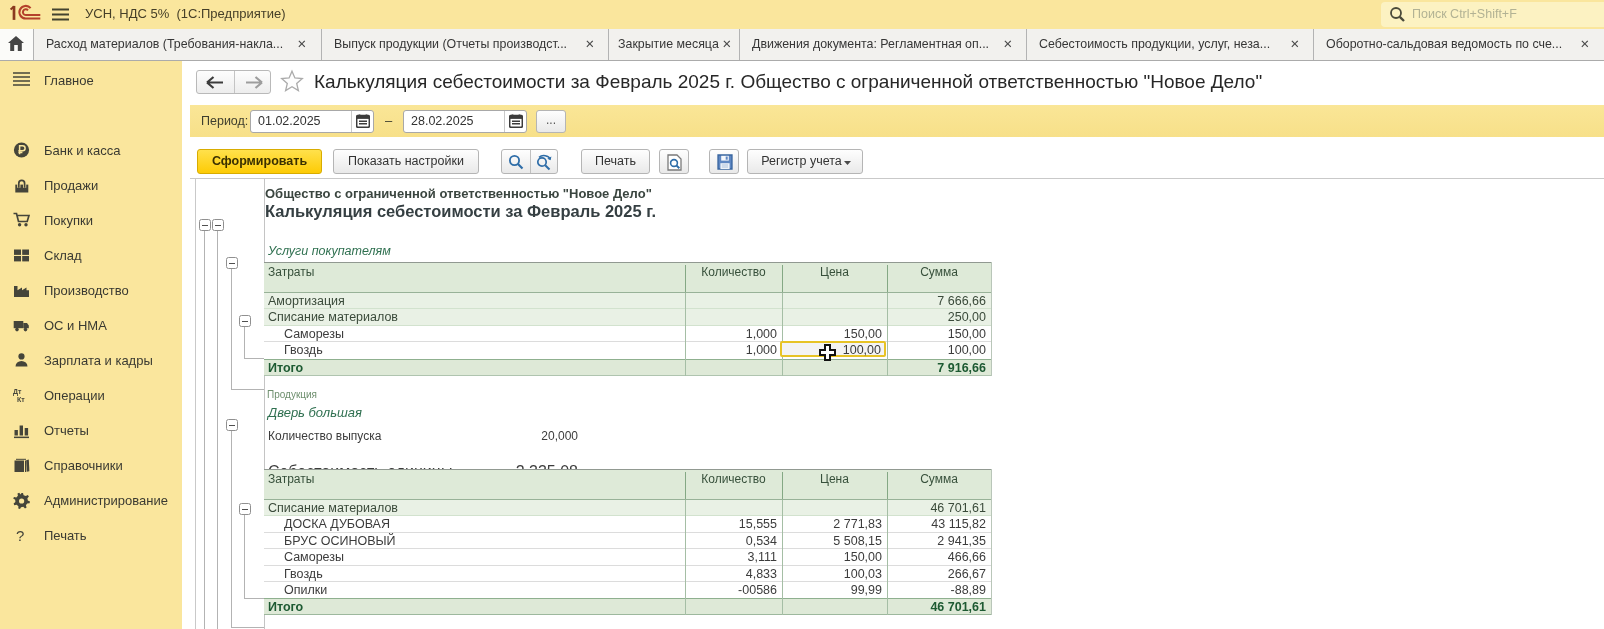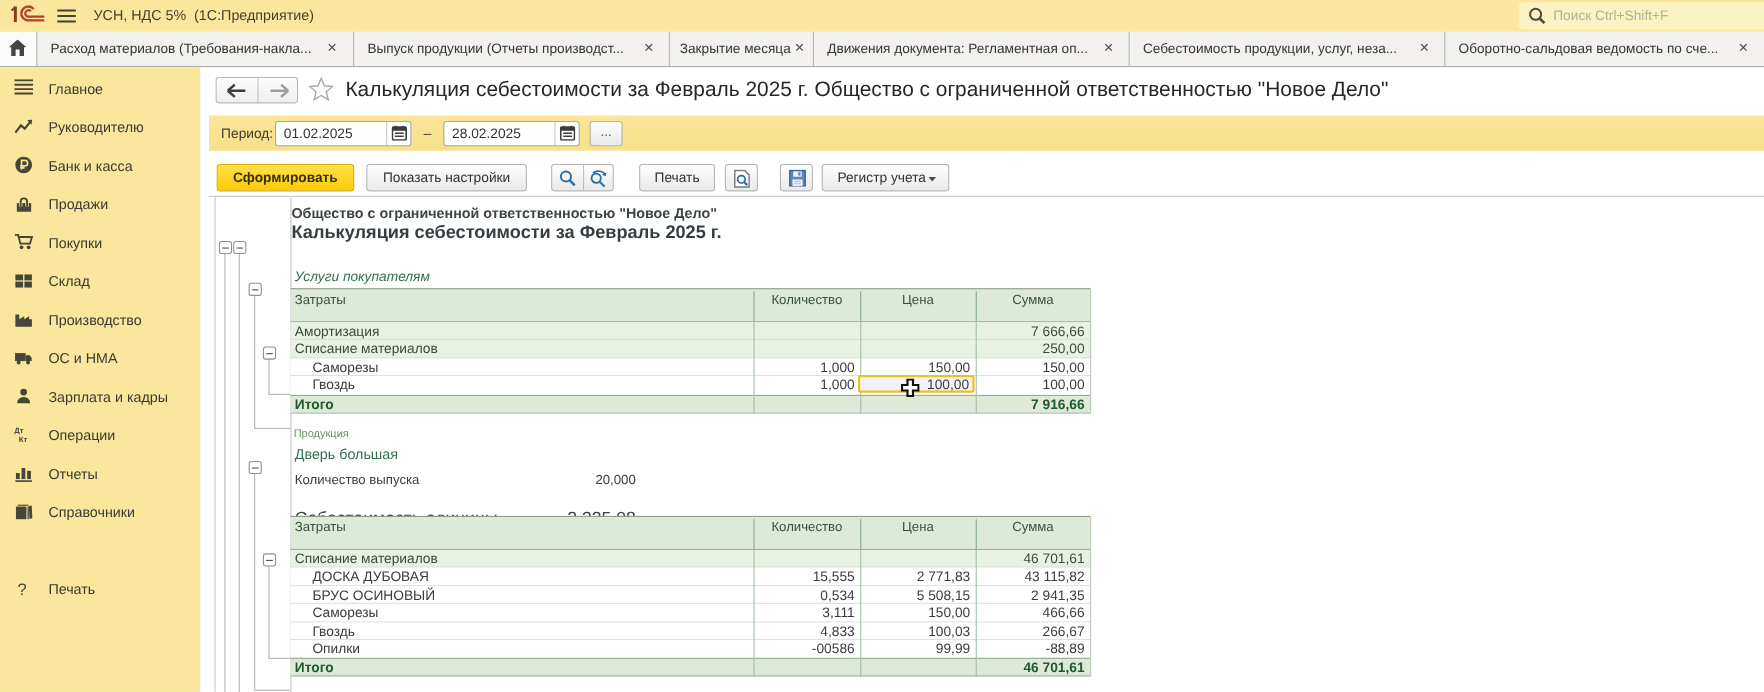--- a/index.html
+++ b/index.html
@@ -100,27 +100,20 @@
     </div>
 </div>
 
 <div id="sidebar">
   <div class="sbi" style="top:1.5px">
       <svg width="17" height="17" viewBox="0 0 17 17">
         <path d="M0 1h17M0 5h17M0 9h17M0 13h17" stroke="#45453A" stroke-width="1.7"></path>
       </svg>
       <span>Главное</span>
     </div>
-  <div class="sbi" style="top:36.5px">
-      <svg width="17" height="17" viewBox="0 0 17 17">
-        <path d="M1 13.5 L6 7 L9.5 10 L14.5 3.8" stroke="#45453A" stroke-width="2" fill="none"></path>
-        <path d="M11.8 2.2 L16.3 1.8 L15.6 6.3 Z" fill="#45453A"></path>
-      </svg>
-      <span>Руководителю</span>
-    </div>
   <div class="sbi" style="top:71.5px">
       <svg width="17" height="17" viewBox="0 0 17 17">
         <circle cx="8.5" cy="8" r="7.6" fill="#45453A"></circle>
         <path d="M6.6 12.2 V3.8 H9.6 a2.5 2.5 0 0 1 0 5 H5.4 M5.4 10.6 H9.4" stroke="#FAE69D" stroke-width="1.5" fill="none"></path>
       </svg>
       <span>Банк и касса</span>
     </div>
   <div class="sbi" style="top:106.5px">
       <svg width="17" height="17" viewBox="0 0 17 17">
         <rect x="2.3" y="7.6" width="13" height="7.9" fill="#45453A"></rect>
@@ -185,20 +178,27 @@
       <span>Отчеты</span>
     </div>
   <div class="sbi" style="top:386.5px">
       <svg width="17" height="17" viewBox="0 0 17 17">
         <rect x="1.5" y="3.5" width="9.5" height="11.5" fill="#45453A"></rect>
         <rect x="12" y="3.5" width="1.2" height="11.5" fill="#45453A"></rect>
         <path d="M13.2 3.2 L15.8 2.6 L16.4 14.2 L13.8 14.8 Z" fill="#45453A"></path>
         <rect x="3" y="1.8" width="10" height="1" fill="#45453A"></rect>
       </svg>
       <span>Справочники</span>
+    </div>
+  <div class="sbi" style="top:421.5px">
+      <svg width="17" height="17" viewBox="0 0 17 17">
+        <path d="M8.5 1 L10 1 L10.6 3.2 L12.8 4.1 L14.8 3 L15.9 4.6 L14.4 6.3 L14.8 8.6 L17 9.5 L16.6 11.3 L14.2 11.4 L12.9 13.3 L13.6 15.5 L12 16.4 L10.3 14.8 L8 15.2 L7 17 L5.3 16.6 L5.4 14.2 L3.6 12.7 L1.3 13.3 L0.6 11.6 L2.4 10.1 L2.2 7.8 L0.2 6.6 L1 5 L3.3 5.4 L4.9 3.7 L4.5 1.4 L6.2 0.7 L7.6 2.6 Z" fill="#45453A"></path>
+        <circle cx="8.6" cy="9" r="2.6" fill="#FAE69D"></circle>
+      </svg>
+      <span>Администрирование</span>
     </div>
   <div class="sbi" style="top:456.5px">
       <svg width="17" height="17" viewBox="0 0 17 17">
         <text x="3" y="14" font-size="15" fill="#45453A" font-family="Liberation Sans">?</text>
       </svg>
       <span>Печать</span>
     </div>
 </div>
 
 <div class="abs" style="left:196px;top:70px;width:75px;height:24px;border:1px solid #B9B9B9;border-radius:3px;background:linear-gradient(#FDFDFD,#EDEDED)">
@@ -365,21 +365,21 @@
 </div>
 
 <div class="abs" style="left:780px;top:341px;width:106px;height:16px;background:#F3F3F3;border:2px solid #E7C325;border-radius:2px">
   <span style="position:absolute;right:3px;top:0;line-height:15px;font-size:12.5px;color:#3C3C3C">100,00</span>
 </div>
 <svg class="abs" style="left:819px;top:344px" width="17" height="17" viewBox="0 0 17 17">
   <path d="M6 1 H11 V6 H16 V11 H11 V16 H6 V11 H1 V6 H6 Z" fill="#fff" stroke="#111" stroke-width="2"></path>
 </svg>
 
 <div class="abs" style="left:267px;top:389px;font-size:10px;color:#6E8F6E">Продукция</div>
-<div class="abs" style="left:268px;top:405px;font-size:13px;color:#2F7050">Дверь большая</div>
+<div class="abs" style="left:268px;top:405px;font-size:13px;font-style:italic;color:#2F7050">Дверь большая</div>
 <div class="abs" style="left:268px;top:428px;width:310px;height:16px;font-size:12px;color:#3C3C3C;line-height:16px">Количество выпуска<span style="float:right">20,000</span></div>
 <div class="abs" style="left:268px;top:464px;width:310px;height:16px;font-size:16px;color:#3C3C3C;line-height:16px">Себестоимость единицы<span style="float:right">2 335,08</span></div>
 
 <div class="tbl" style="top:469px">
   <div class="hdr" style="top:0;height:31px">
     <div style="left:4px">Затраты</div>
     <div style="left:421px;width:97px;text-align:center">Количество</div>
     <div style="left:518px;width:105px;text-align:center">Цена</div>
     <div style="left:623px;width:104px;text-align:center">Сумма</div>
     <div class="vsep" style="left:421px;background:#84A884"></div>

